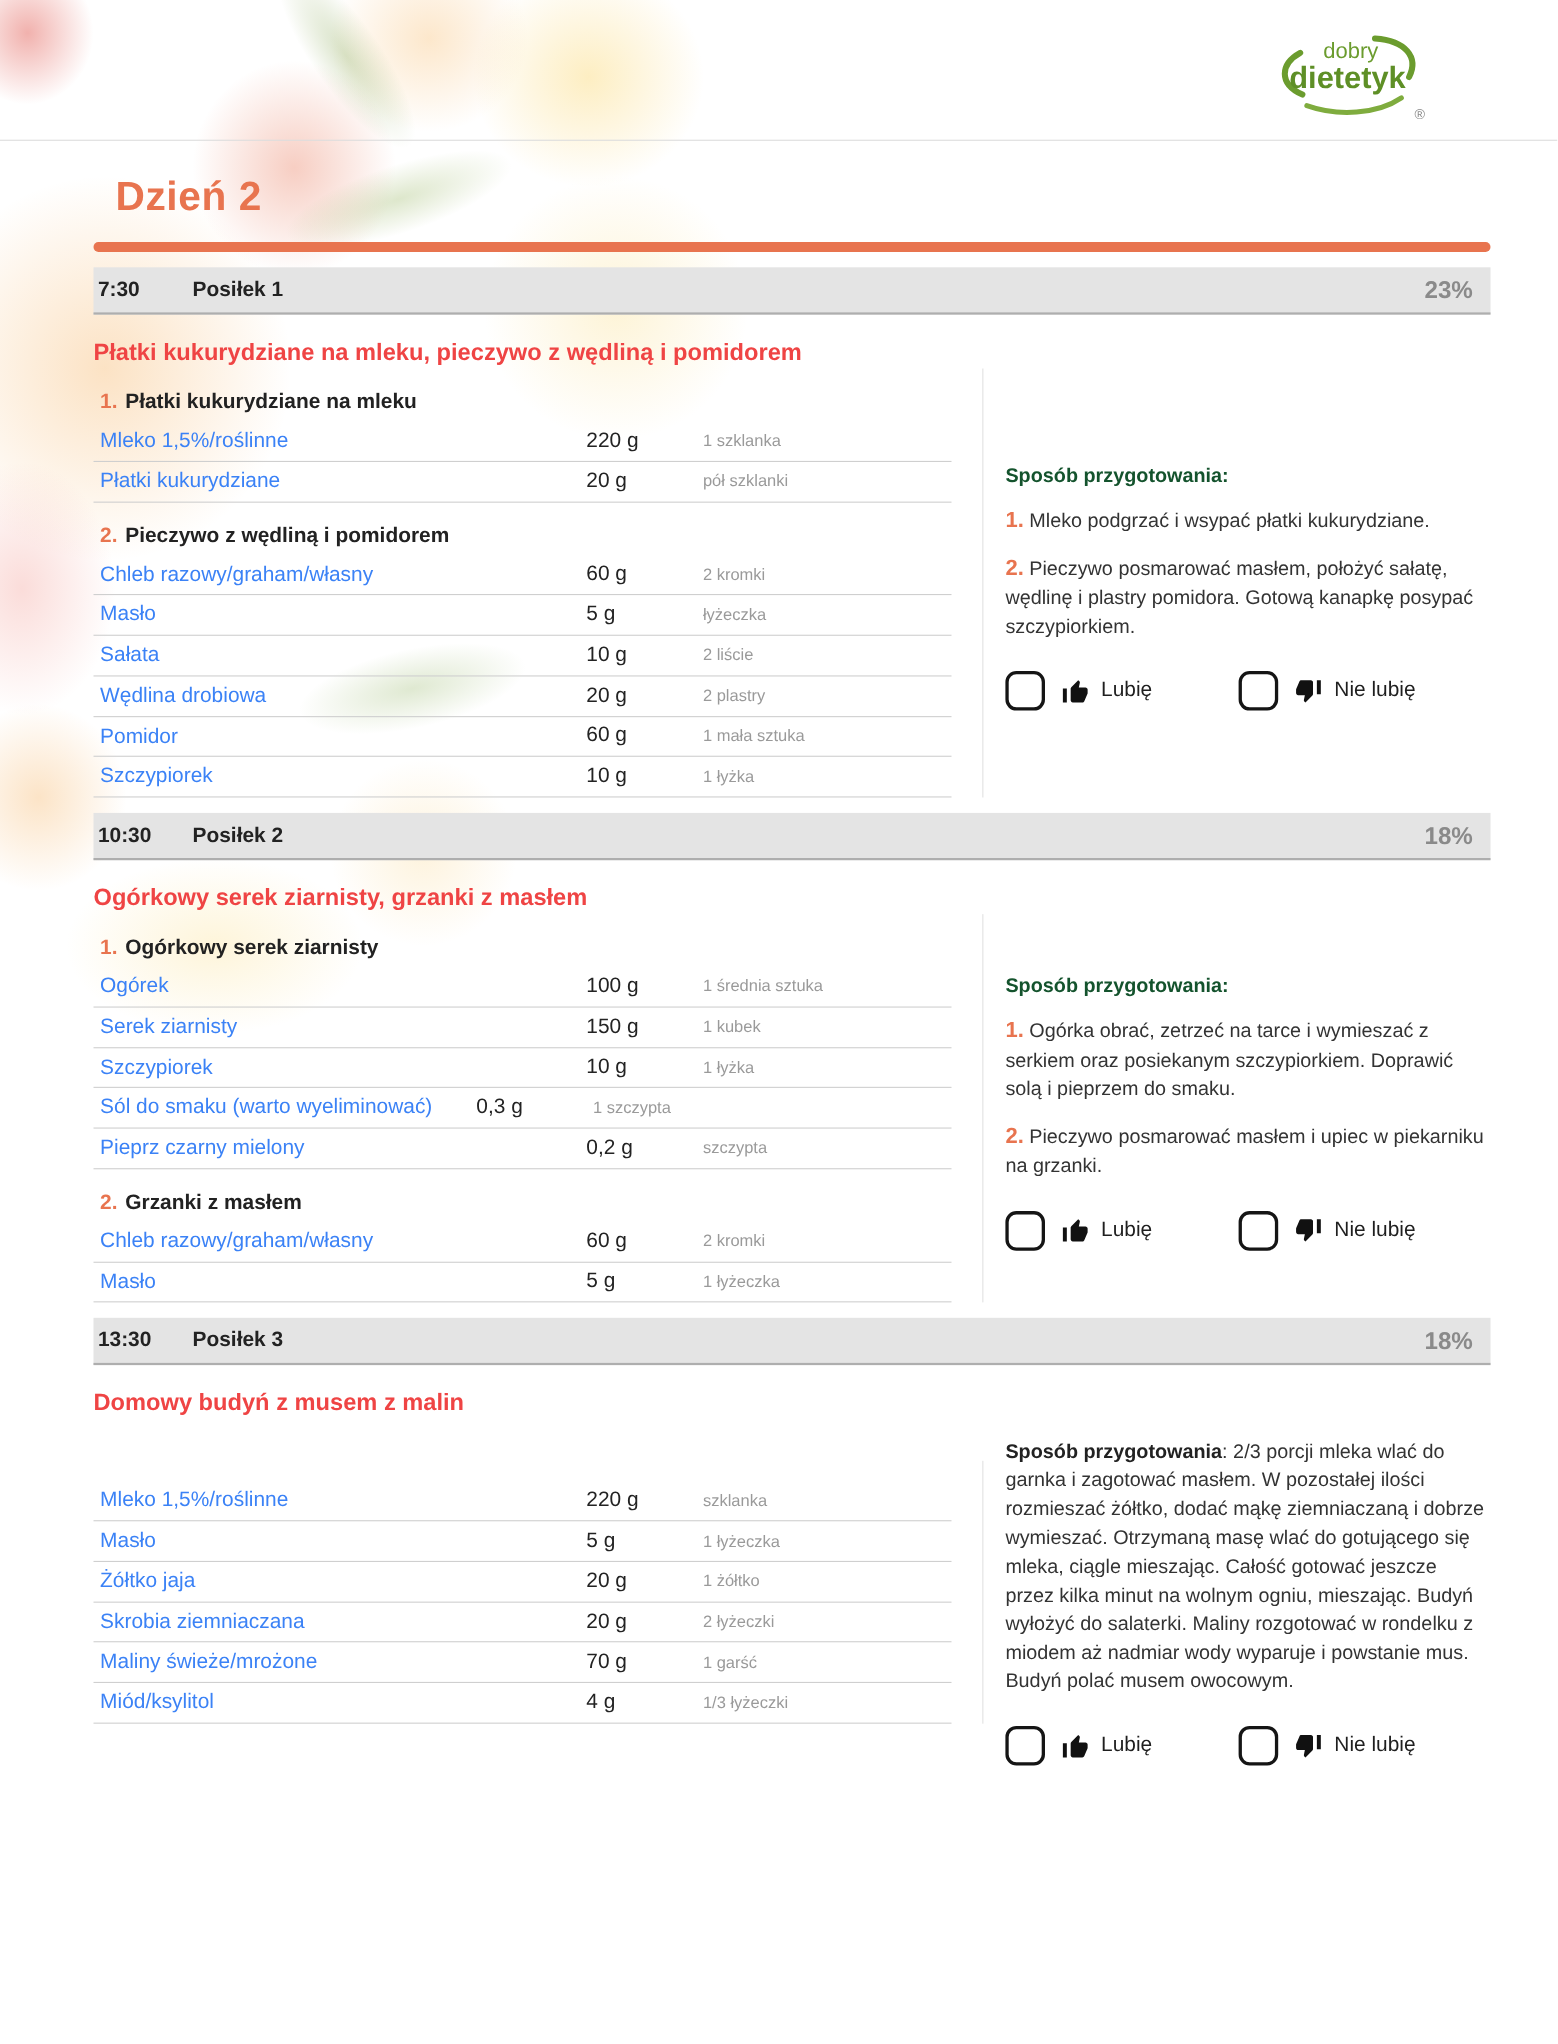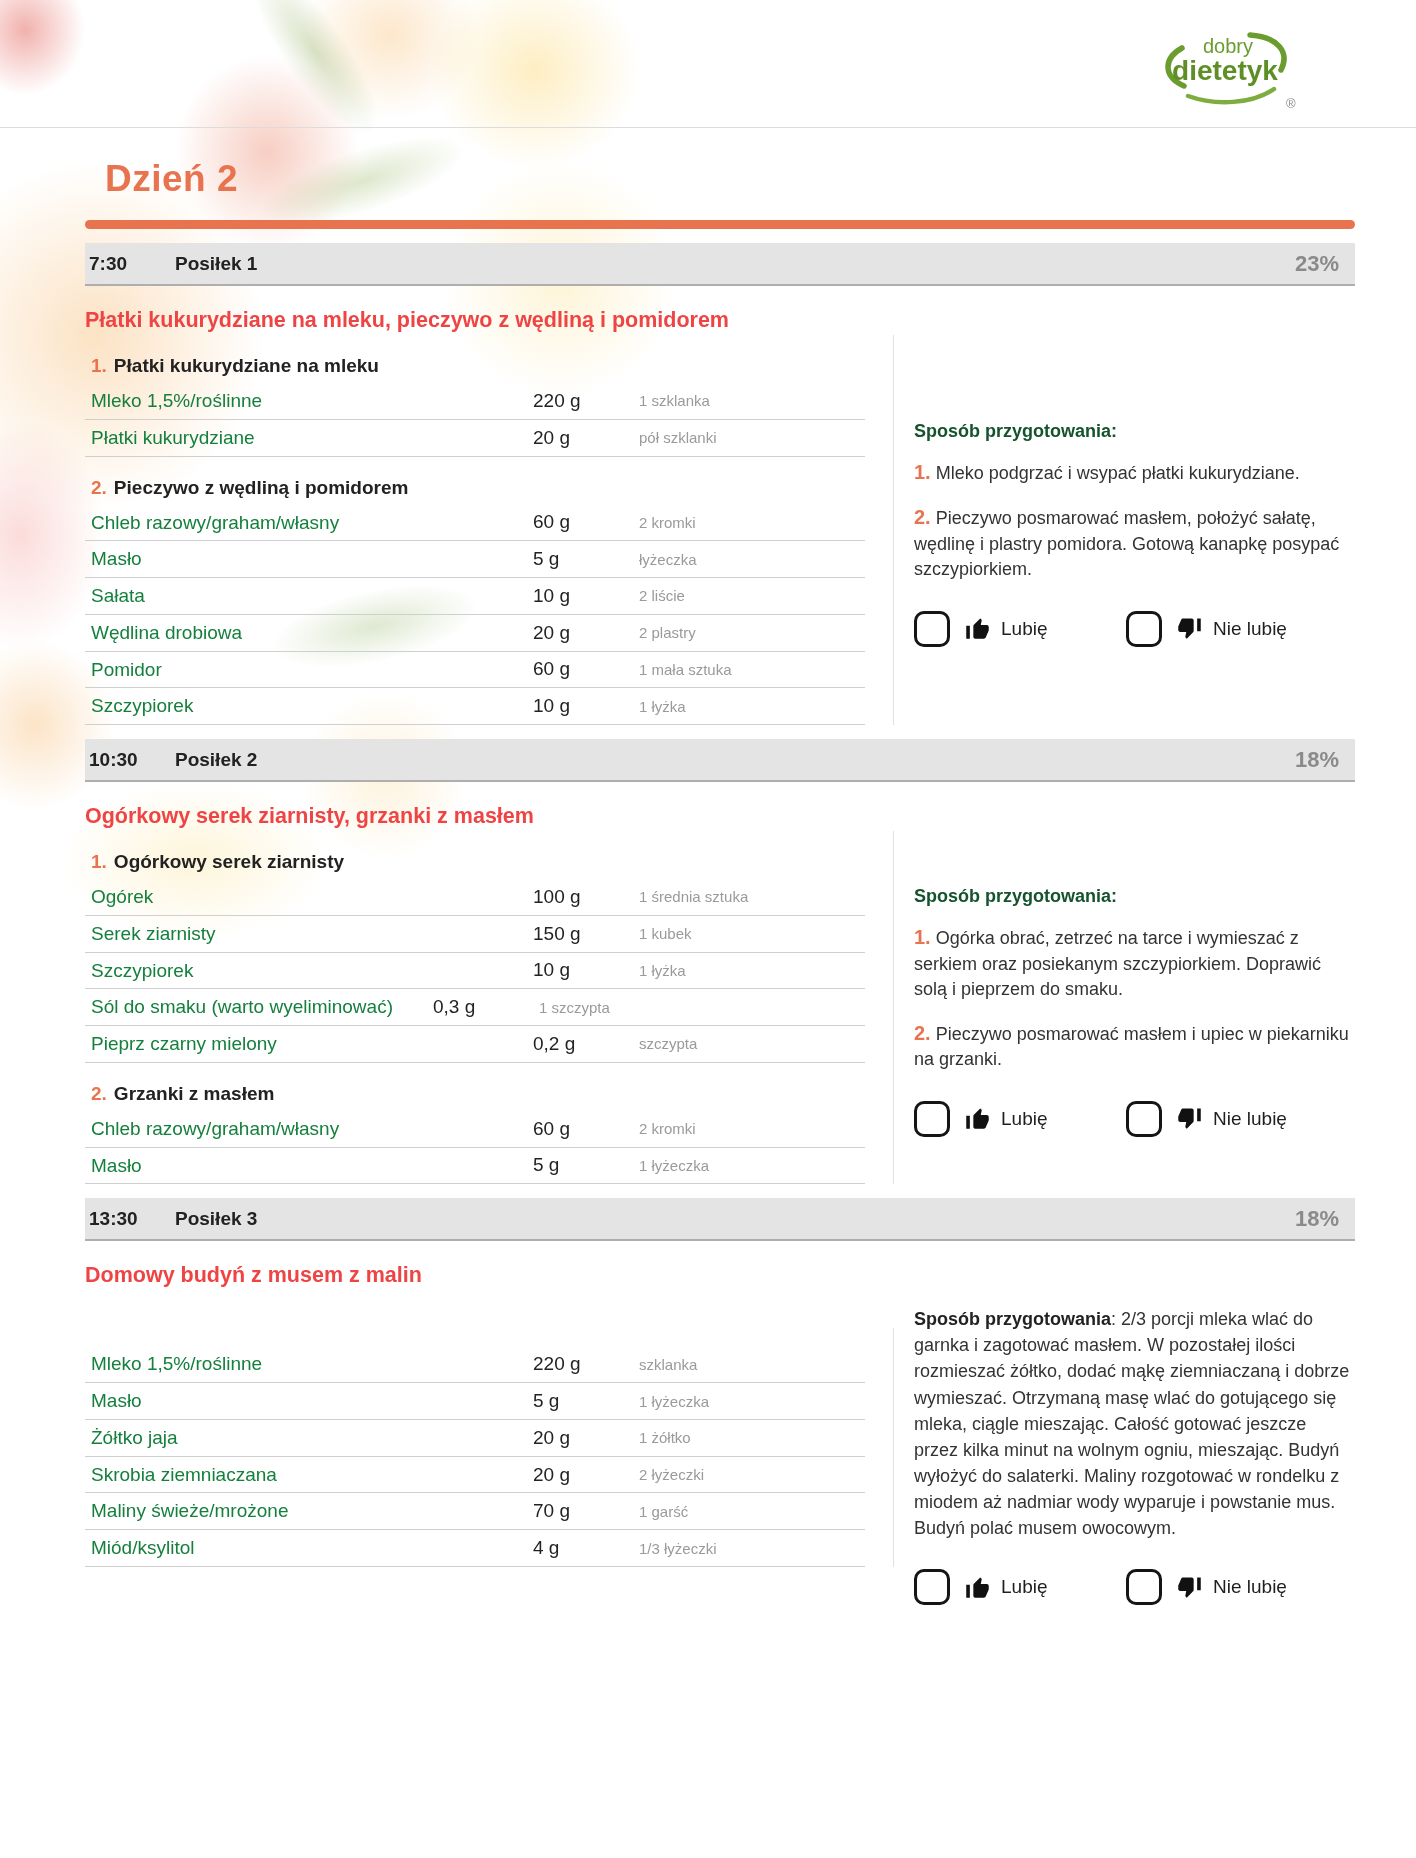--- a/index.html
+++ b/index.html
@@ -42,21 +42,21 @@
 
   .meal-body{display:flex;align-items:center;}
   .col-left{width:780px;padding-right:28px;border-right:1px solid #e2e2e2;}
   .col-right{flex:1;padding-left:20px;}
 
   .section-head{font-size:19px;font-weight:bold;color:#222;margin:20px 0 2px 6px;}
   .section-num{color:#E8744F;margin-right:7px;}
 
   .ing-table{margin-top:6px;}
   .ing-row{display:flex;align-items:center;border-bottom:1px solid #cfcfcf;padding:6px 0 6px 6px;min-height:23px;}
-  .ing-name{flex:1;font-size:19px;color:#15803d;padding-right:12px;line-height:1.25;}
+  .ing-name{flex:1;font-size:19px;color:#3b82f6;padding-right:12px;line-height:1.25;}
   .ing-amount{width:106px;font-size:19px;color:#232323;}
   .ing-measure{width:226px;font-size:15px;color:#9a9a9a;}
 
   .prep-head{font-size:18px;font-weight:bold;color:#14532d;margin:8px 0 0 0;}
   .step{font-size:18px;line-height:1.42;color:#333;margin:16px 0 0 0;}
   .step-num{color:#E8744F;font-weight:bold;font-size:20px;margin-right:5px;}
   .prep-para{font-size:18px;line-height:1.45;color:#333;margin:16px 0 0 0;}
   .prep-para strong{color:#222;}
 
   .like-row{display:flex;align-items:center;margin-top:28px;}

